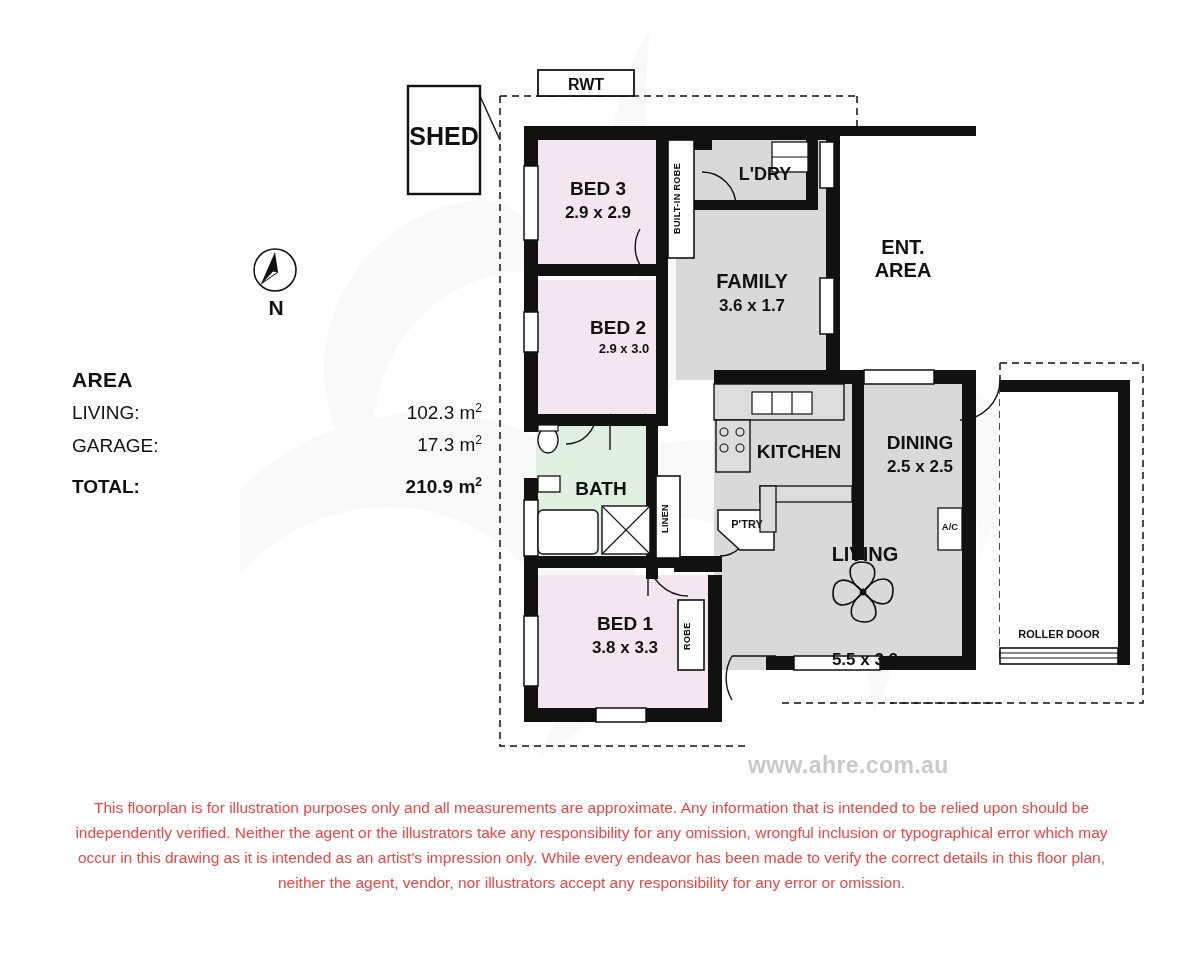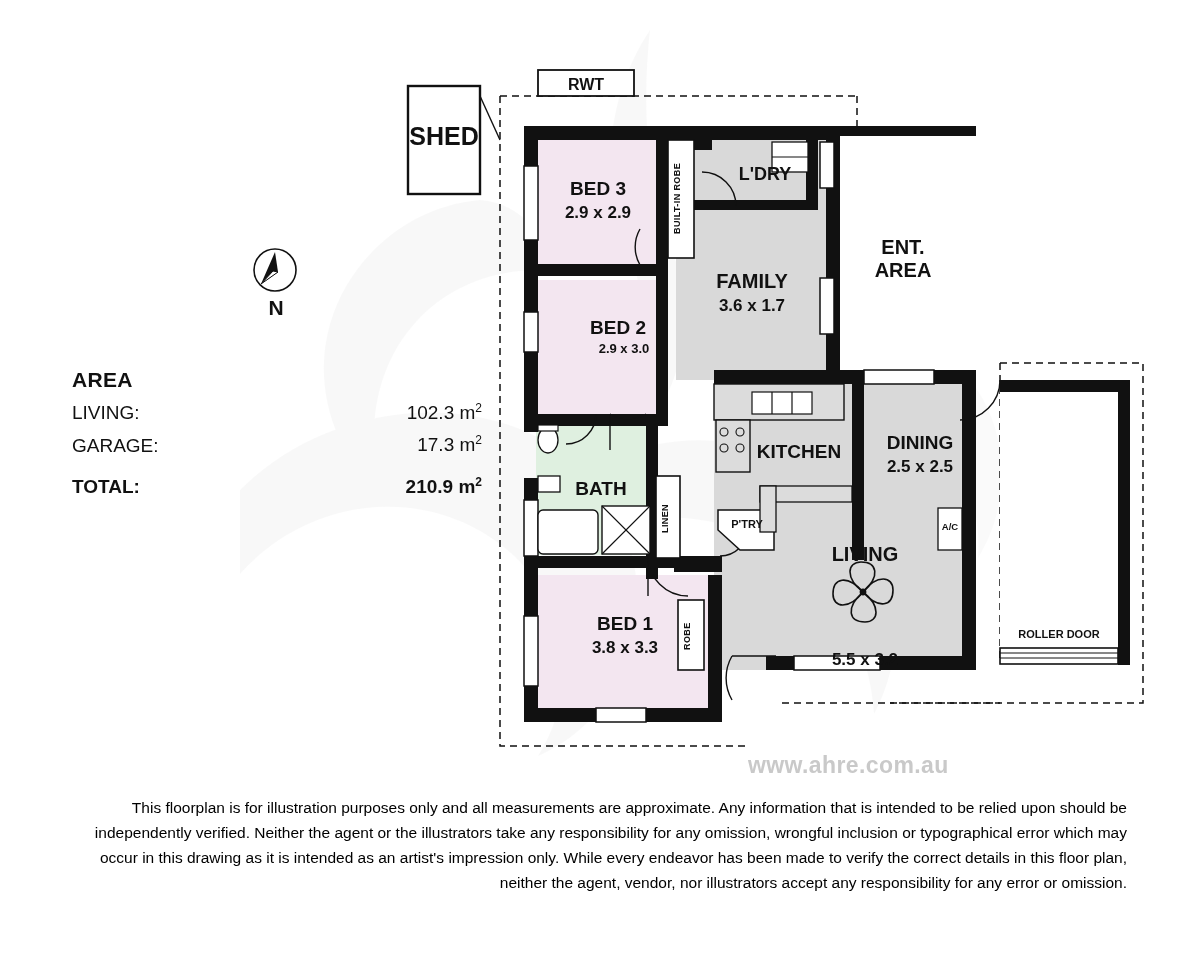--- a/index.html
+++ b/index.html
@@ -44,22 +44,22 @@
 
   .vlabel{
     position:absolute;writing-mode:vertical-rl;transform:rotate(180deg);
     font-size:9px;font-weight:700;letter-spacing:.4px;text-align:center;
   }
 
   .small-lab{position:absolute;font-size:10px;font-weight:700;text-align:center;}
 
   
   .disclaimer{
-    position:absolute;left:72px;top:795px;width:1055px;
-    font-size:15.5px;line-height:1.62;color:#000000;text-align:right;
+    position:absolute;left:64px;top:795px;width:1055px;
+    font-size:15.5px;line-height:1.62;color:#ef4444;text-align:center;
   }
 
   
   .wall{fill:#111;}
   .thin{stroke:#111;stroke-width:1.4;fill:none;}
   .dash{stroke:#111;stroke-width:1.5;fill:none;stroke-dasharray:7 5;}
   .door{stroke:#111;stroke-width:1.4;fill:none;}
 </style>
 </head>
 <body>

